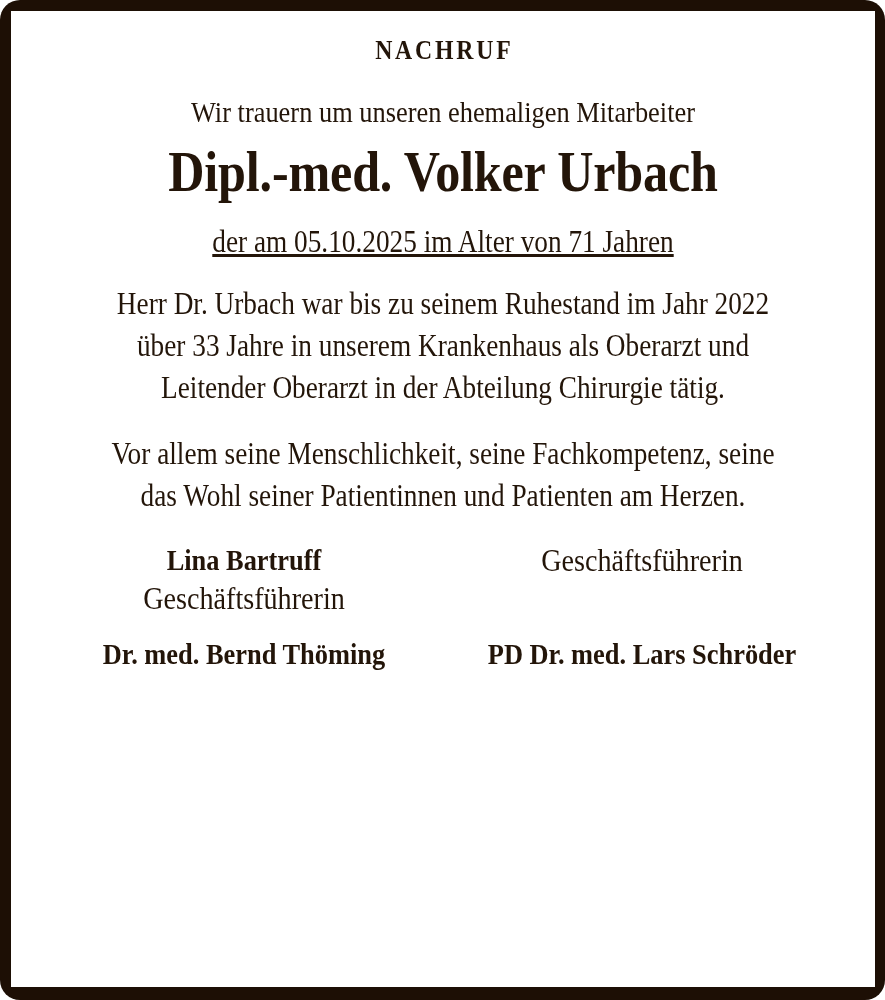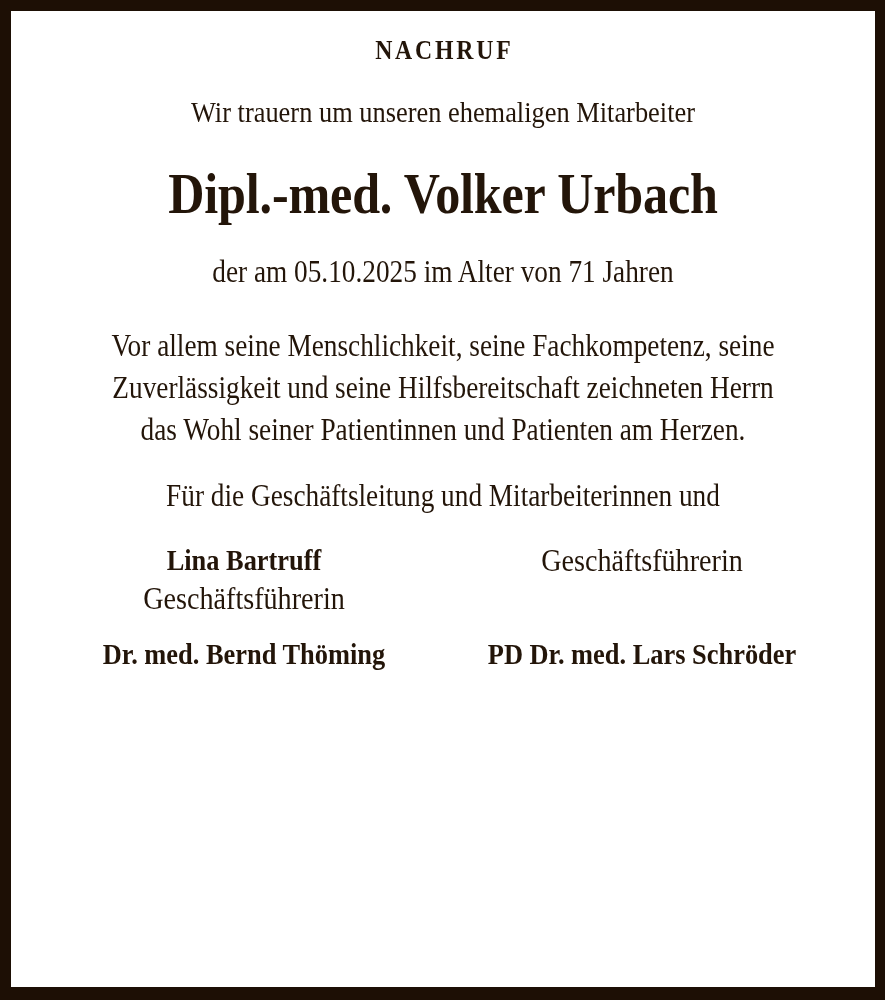--- a/index.html
+++ b/index.html
@@ -13,20 +13,21 @@
     overflow: hidden;
     font-family: "Liberation Serif", "DejaVu Serif", serif;
   }
 
   #notice {
     box-sizing: border-box;
     width: 885px;
     height: 1000px;
     background: #1d0f05;
     padding: 11px 10px 13px 11px;
+    border-radius: 20px;
   }
 
   #sheet {
     box-sizing: border-box;
     width: 100%;
     height: 100%;
     background: #ffffff;
     color: #231509;
     padding: 22px 34px 0 34px;
     text-align: center;
@@ -46,40 +47,40 @@
     font-weight: 700;
     letter-spacing: 3.2px;
     line-height: 34px;
     margin: 0 0 26px 0;
     text-indent: 3.2px;
   }
 
   #lead {
     font-size: 30px;
     line-height: 38px;
-    margin: 0 0 28px 0;
+    margin: 0 0 6px 0;
     font-weight: 400;
   }
 
   #deceased-name {
     font-size: 57px;
     font-weight: 700;
     line-height: 70px;
-    margin: 0 0 22px 0;
+    margin: 0 0 14px 0;
     letter-spacing: -0.2px;
   }
 
   .para {
     font-size: 31px;
     line-height: 42px;
     font-weight: 400;
     margin: 0 0 24px 0;
   }
 
-  .para.tight { margin-bottom: 32px; }
+  .para.tight { margin-bottom: 20px; text-decoration: underline; }
 
   .para .ln { display: block; }
 
   #signatures {
     display: grid;
     grid-template-columns: 1fr 1fr;
     row-gap: 18px;
     column-gap: 0;
     margin-top: 22px;
   }
@@ -117,38 +118,43 @@
     <div id="deceased-name">
       <span class="cond">Dipl.-med. Volker Urbach</span>
     </div>
 
     <div class="para tight">
       <span class="ln">
           <span class="cond">der am 05.10.2025 im Alter von 71 Jahren</span>
         </span>
     </div>
 
+    <div class="para">
+      <span class="ln">
+          <span class="cond">Herr Dr. Urbach war bis zu seinem Ruhestand im Jahr 2022</span>
+        </span>
+      <span class="ln">
+          <span class="cond">über 33 Jahre in unserem Krankenhaus als Oberarzt und</span>
+        </span>
+      <span class="ln">
+          <span class="cond">Leitender Oberarzt in der Abteilung Chirurgie tätig.</span>
+        </span>
+    </div>
 
     <div class="para">
       <span class="ln">
           <span class="cond">Vor allem seine Menschlichkeit, seine Fachkompetenz, seine</span>
-        </span>
-      <span class="ln">
-          <span class="cond">Zuverlässigkeit und seine Hilfsbereitschaft zeichneten Herrn</span>
         </span>
       <span class="ln">
           <span class="cond">das Wohl seiner Patientinnen und Patienten am Herzen.</span>
         </span>
     </div>
 
 
     <div class="para">
-      <span class="ln">
-          <span class="cond">Für die Geschäftsleitung und Mitarbeiterinnen und</span>
-        </span>
     </div>
 
     <div id="signatures">
 
       <div class="sig-block">
         <span class="sig-name">
             <span class="cond">Lina Bartruff</span>
           </span>
         <span class="sig-role">
             <span class="cond">Geschäftsführerin</span>

